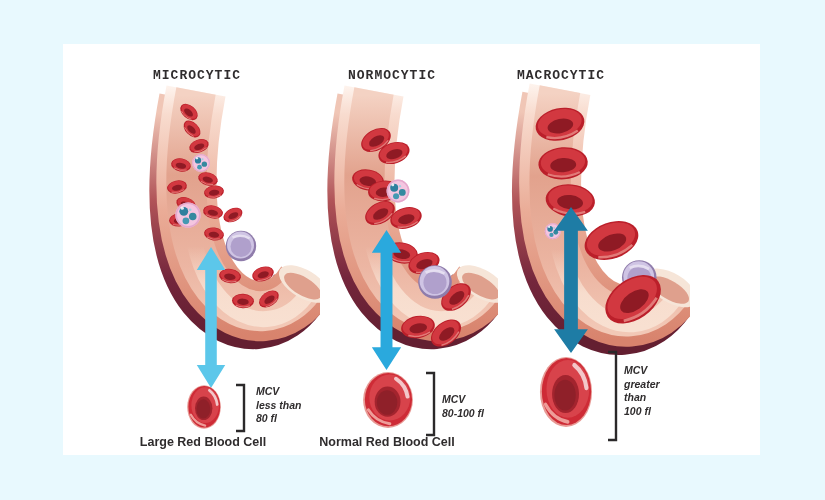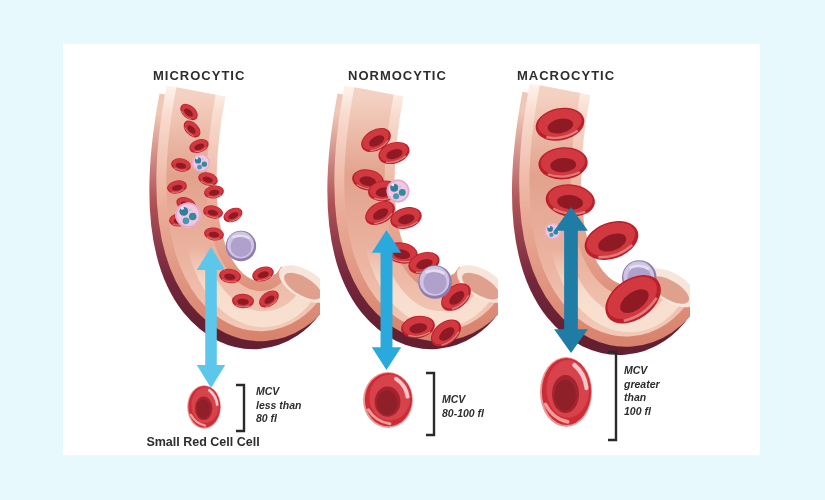--- a/index.html
+++ b/index.html
@@ -1,20 +1,20 @@
 <!DOCTYPE html>
 <html><head>
 <meta charset="utf-8">
 <style>
   html,body{margin:0;padding:0;}
   body{font-family:"Liberation Sans", sans-serif; background:#e8f9fe;}
   .page{position:relative;width:825px;height:500px;background:#e8f9fe;overflow:hidden;}
   .card{position:absolute;left:63px;top:44px;width:697px;height:411px;background:#ffffff;}
   .abs{position:absolute;}
-  .panel-title{position:absolute;top:68px;font-size:13px;font-weight:700;letter-spacing:1px;color:#2f2c2d;}
+  .panel-title{position:absolute;top:68px;font-size:13px;font-weight:700;letter-spacing:1px;color:#2f2c2d;font-family:Liberation Mono, monospace;}
   .t1{left:153px;} .t2{left:348px;} .t3{left:517px;}
   .mcv-note{position:absolute;font-size:10.5px;font-weight:600;line-height:1.3;color:#2f2c2d;white-space:pre-line;font-style:italic;}
   .m1{left:256px;top:385px;} .m2{left:442px;top:393px;} .m3{left:624px;top:364px;}
   .caption{position:absolute;top:435px;width:170px;text-align:center;font-size:12.5px;font-weight:600;color:#2f2c2d;}
   .c1{left:118px;} .c2{left:302px;} .c3{left:485px;}
   .v1{left:140px;top:85px;width:180px;height:270px;}
   .v2{left:318px;top:85px;width:180px;height:270px;}
   .v3{left:500px;top:83px;width:190px;height:278px;}
   .arrow1{left:195px;top:247px;width:32px;height:141px;}
   .arrow2{left:370px;top:230px;width:33px;height:140px;}
@@ -204,15 +204,16 @@
   <div class="mcv-note m1">MCV
 less than
 80 fl</div>
   <div class="mcv-note m2">MCV
 80-100 fl</div>
   <div class="mcv-note m3">MCV
 greater
 than
 100 fl</div>
 
-  <div class="caption c1">Small Red Cell Cell</div>
+  <div class="caption c1">Large Red Blood Cell</div>
+  <div class="caption c2">Normal Red Blood Cell</div>
 
 </div>
 
 </body></html>

